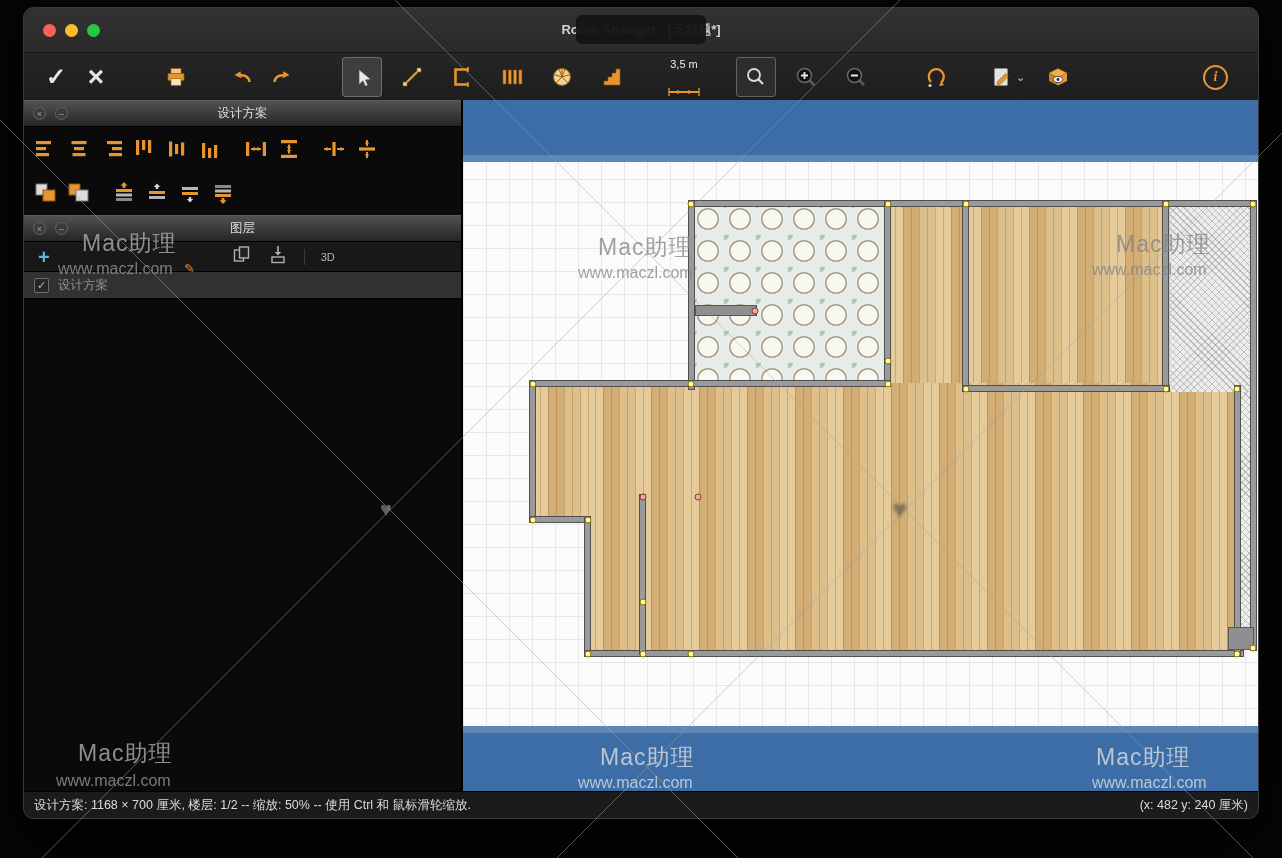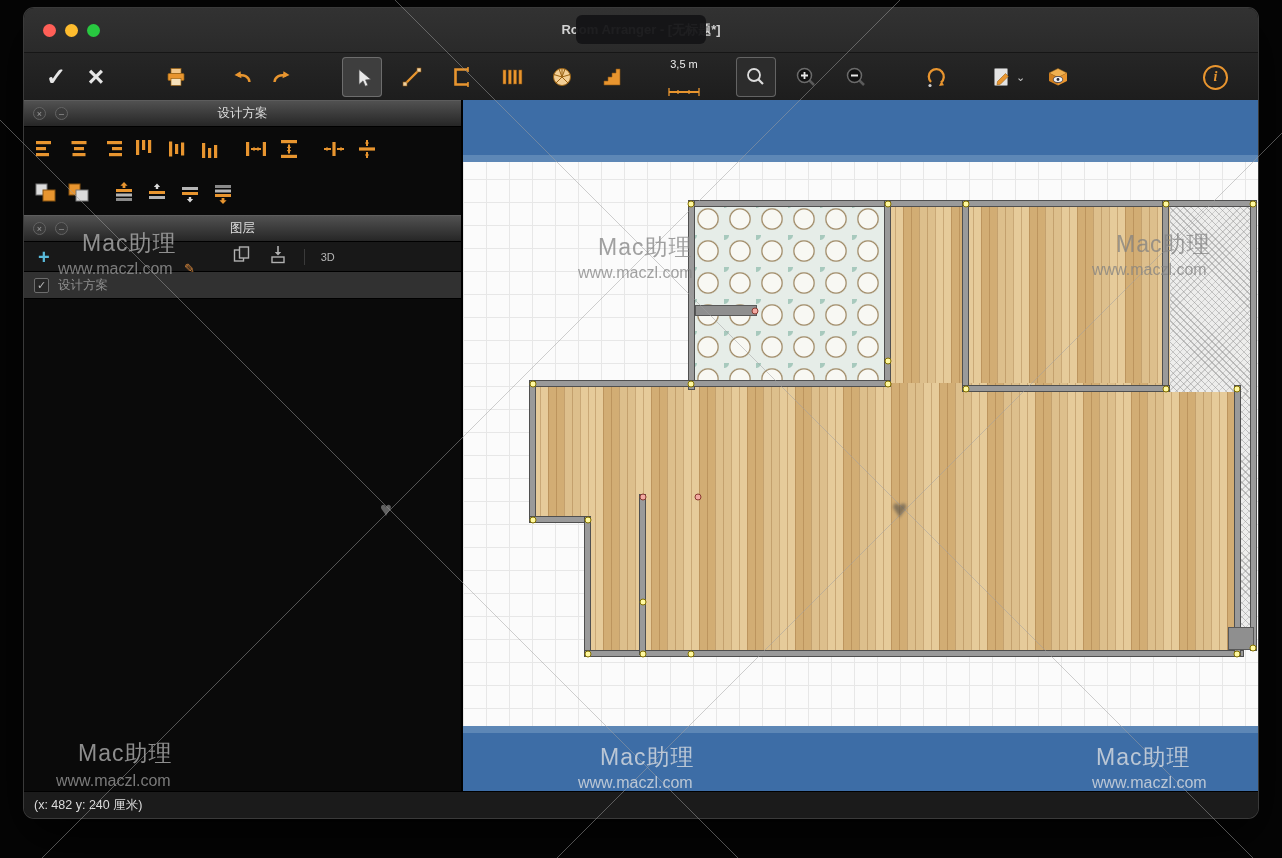--- a/index.html
+++ b/index.html
@@ -471,20 +471,21 @@
           <i class="vdot" style="left:774px;top:554px"></i>
           <i class="vdot" style="left:790px;top:548px"></i>
           <i class="vdot pink" style="left:292px;top:211px"></i>
           <i class="vdot pink" style="left:180px;top:397px"></i>
           <i class="vdot pink" style="left:235px;top:397px"></i>
         </div>
       </div>
     </div>
 
     <div class="statusbar">
+      <span>设计方案: 1168 × 700 厘米, 楼层: 1/2 -- 缩放: 50% -- 使用 Ctrl 和 鼠标滑轮缩放.</span>
       <span>(x: 482 y: 240 厘米)</span>
     </div>
   </div>
 
   <div id="wm">
     <svg viewBox="0 0 1282 858" preserveAspectRatio="none">
       <line x1="-120" y1="0" x2="738" y2="858" stroke="rgba(160,160,160,.5)" stroke-width="1"></line>
       <line x1="900" y1="0" x2="42" y2="858" stroke="rgba(160,160,160,.5)" stroke-width="1"></line>
       <line x1="395" y1="0" x2="1253" y2="858" stroke="rgba(160,160,160,.5)" stroke-width="1"></line>
       <line x1="1415" y1="0" x2="557" y2="858" stroke="rgba(160,160,160,.5)" stroke-width="1"></line>

